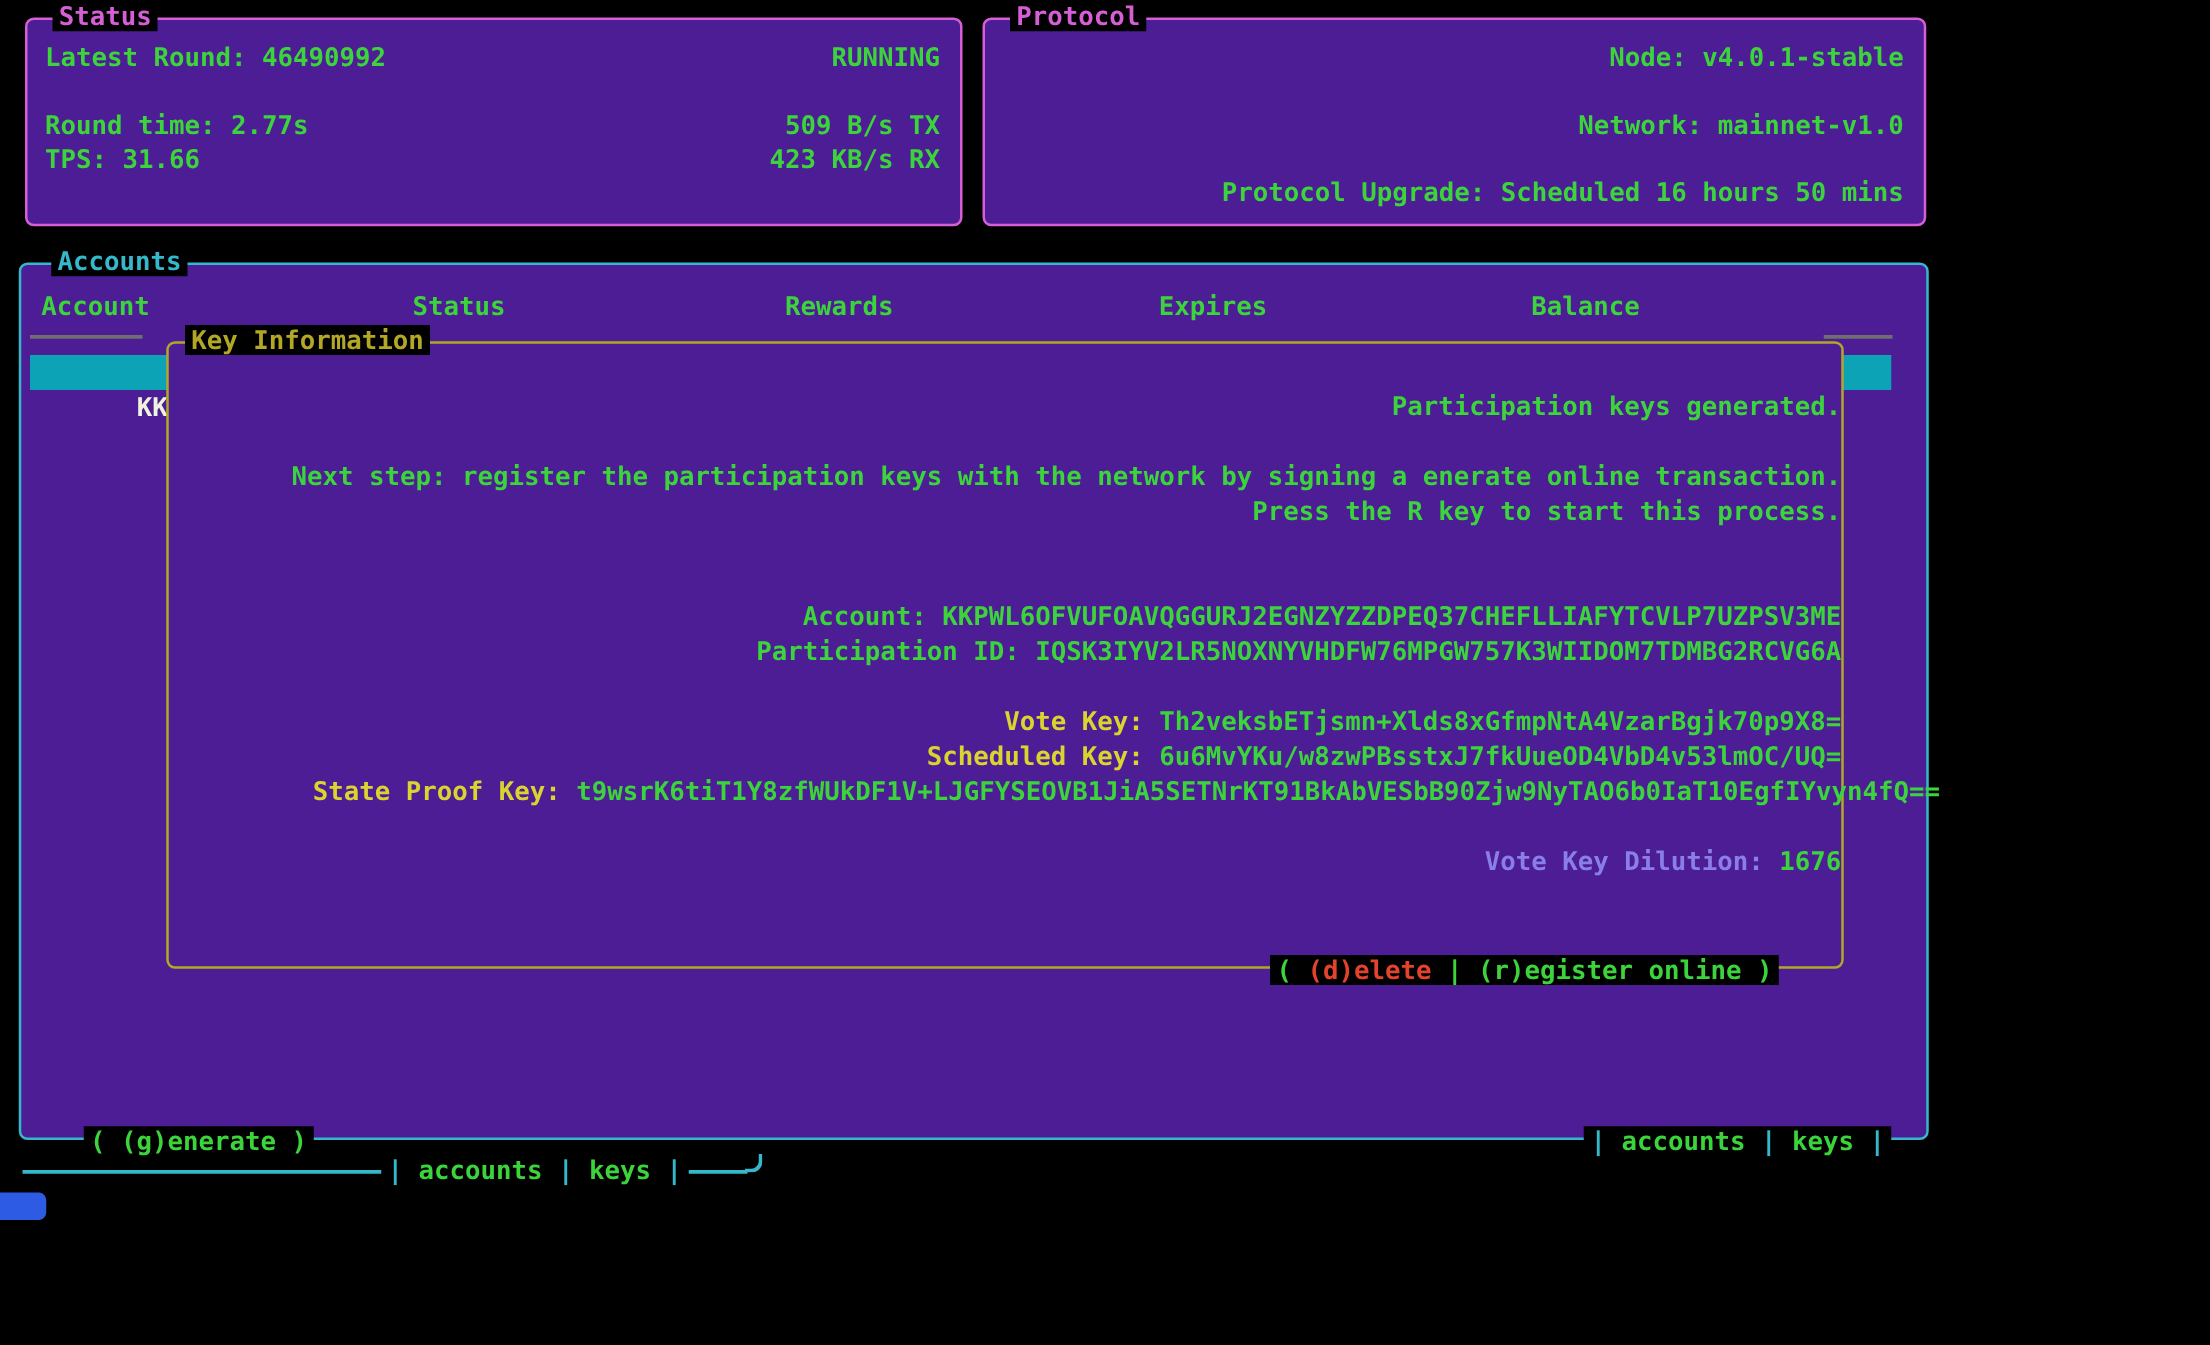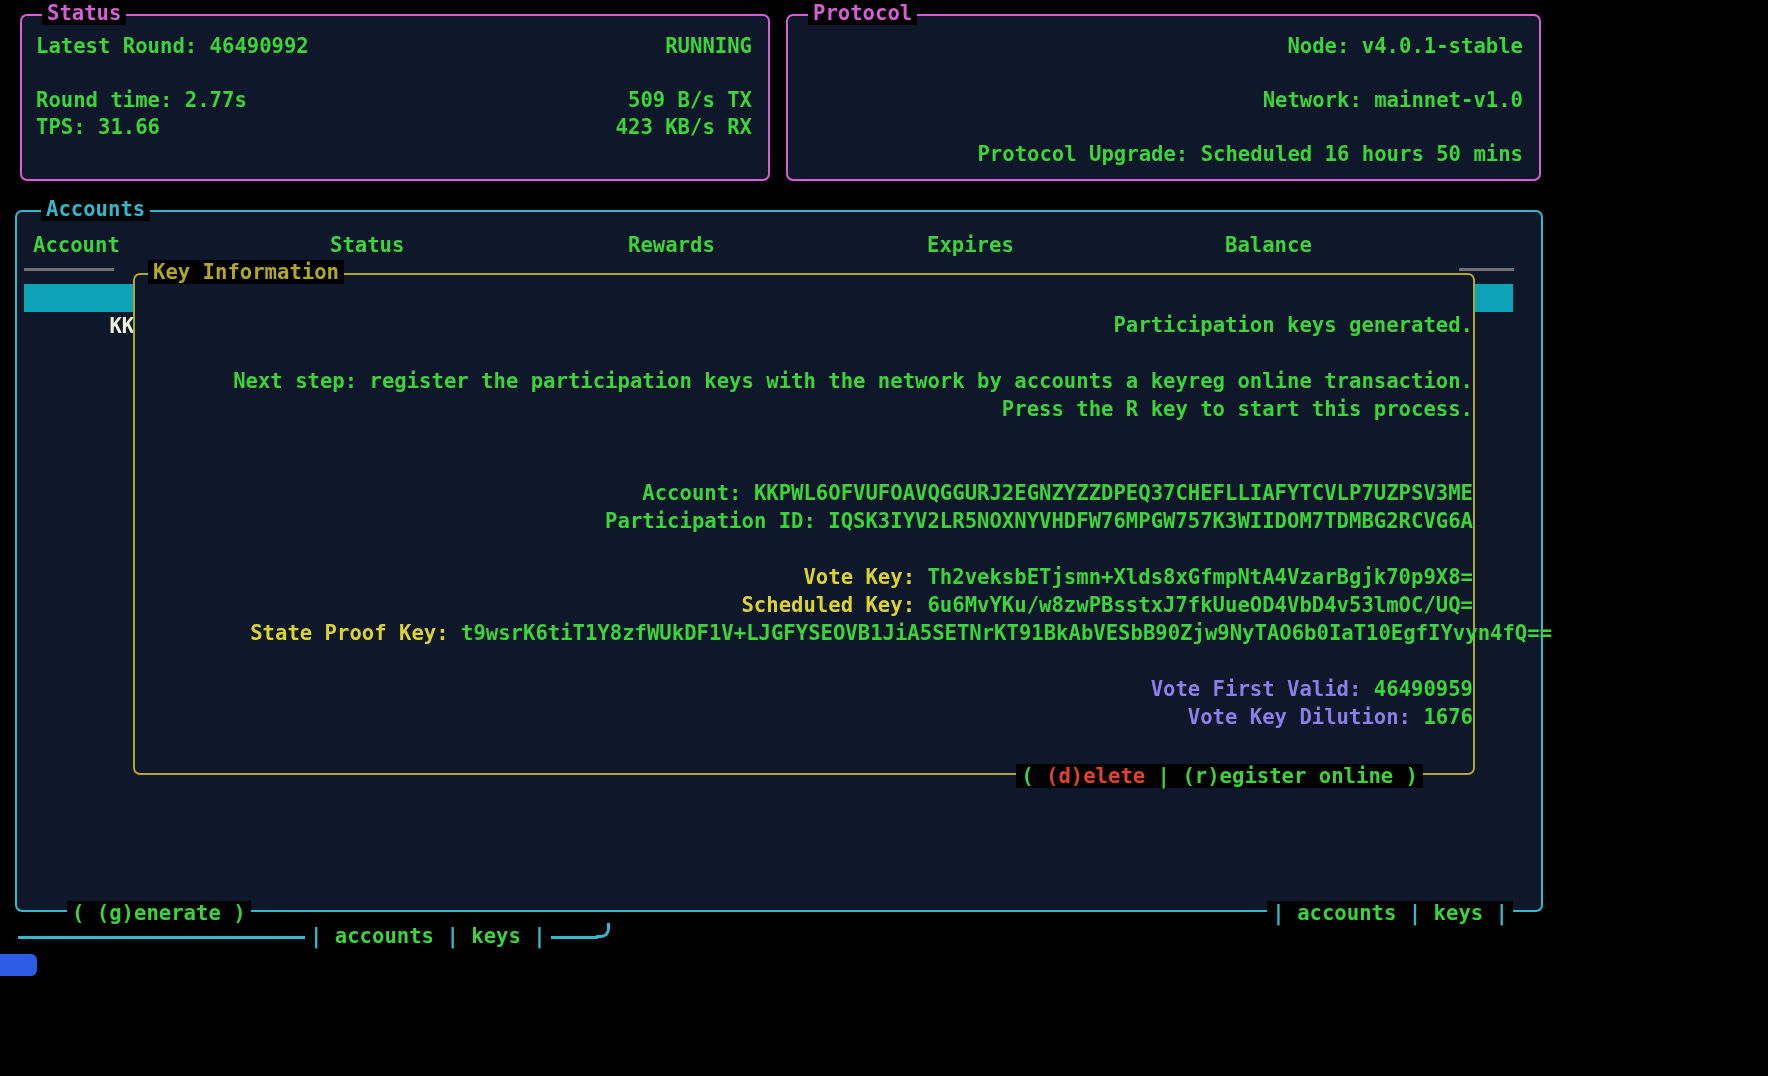--- a/index.html
+++ b/index.html
@@ -6,21 +6,21 @@
   .screen{
     position:relative;
     width:1768px;height:1076px;
     background:#000;
     overflow:hidden;
     font-family:"DejaVu Sans Mono", monospace;
     font-size:20.6px;
     font-weight:bold;
     color:var(--green);
   }
-  .panel{position:absolute;border:2px solid;border-radius:7px;box-sizing:border-box;background:#0f172a;}
+  .panel{position:absolute;border:2px solid;border-radius:7px;box-sizing:border-box;background:#4c1d95;}
   .panel.magenta{border-color:var(--magenta);}
   .panel.cyan{border-color:var(--cyan);}
   .panel.yellow{border-color:var(--yellow);margin-left:20px;}
   .panel-title{
     position:absolute;top:-15px;left:20px;
     background:#000;padding:0 5px;
     white-space:pre;
   }
   .t-magenta{color:var(--magenta);}
   .t-cyan{color:var(--cyan);}
@@ -103,44 +103,41 @@
 
     <span class="border-text green" style="left:50px;">( (g)enerate )</span>
     <span class="border-text" style="right:28px;"><span class="pipe">|</span> <span class="green">accounts</span> <span class="pipe">|</span> <span class="green">keys</span> <span class="pipe">|</span></span>
   </section>
 
   <section class="panel yellow" style="left:113px;top:273px;width:1342px;height:502px;z-index:5;">
     <span class="panel-title t-yellow" style="left:13px;">Key Information</span>
     <div class="kbody">
       <div class="krow"><span class="green">Participation keys generated.</span></div>
       <div class="krow"></div>
-      <div class="krow"><span class="green">Next step: register the participation keys with the network by accounts a keyreg online transaction.</span></div>
+      <div class="krow"><span class="green">Next step: register the participation keys with the network by signing a enerate online transaction.</span></div>
       <div class="krow"><span class="green">Press the R key to start this process.</span></div>
       <div class="krow"></div>
       <div class="krow">
         <span class="green">Account:</span><span class="green val">KKPWL6OFVUFOAVQGGURJ2EGNZYZZDPEQ37CHEFLLIAFYTCVLP7UZPSV3ME</span>
       </div>
       <div class="krow">
         <span class="green">Participation ID:</span><span class="green val">IQSK3IYV2LR5NOXNYVHDFW76MPGW757K3WIIDOM7TDMBG2RCVG6A</span>
       </div>
       <div class="krow"></div>
       <div class="krow">
         <span class="ybright">Vote Key:</span><span class="green val">Th2veksbETjsmn+Xlds8xGfmpNtA4VzarBgjk70p9X8=</span>
       </div>
       <div class="krow">
         <span class="ybright">Scheduled Key:</span><span class="green val">6u6MvYKu/w8zwPBsstxJ7fkUueOD4VbD4v53lmOC/UQ=</span>
       </div>
       <div class="krow">
         <span class="ybright">State Proof Key:</span><span class="green val">t9wsrK6tiT1Y8zfWUkDF1V+LJGFYSEOVB1JiA5SETNrKT91BkAbVESbB90Zjw9NyTAO6b0IaT10EgfIYvyn4fQ==</span>
       </div>
       <div class="krow"></div>
       <div class="krow">
-        <span class="purple">Vote First Valid:</span><span class="green val">46490959</span>
-      </div>
-      <div class="krow">
         <span class="purple">Vote Key Dilution:</span><span class="green val">1676</span>
       </div>
     </div>
 
     <span class="border-text" style="right:50px;"><span class="green">( </span><span class="red">(d)elete</span><span class="green"> | </span><span class="green">(r)egister online )</span></span>
   </section>
 
   <div class="footer-line" style="left:18px;top:936px;width:580px;"></div>
   <div class="footer-corner" style="left:596px;top:923px;"></div>
   <span class="footer-tabs" style="left:305px;top:923px;"><span class="pipe">|</span> <span class="green">accounts</span> <span class="pipe">|</span> <span class="green">keys</span> <span class="pipe">|</span></span>

